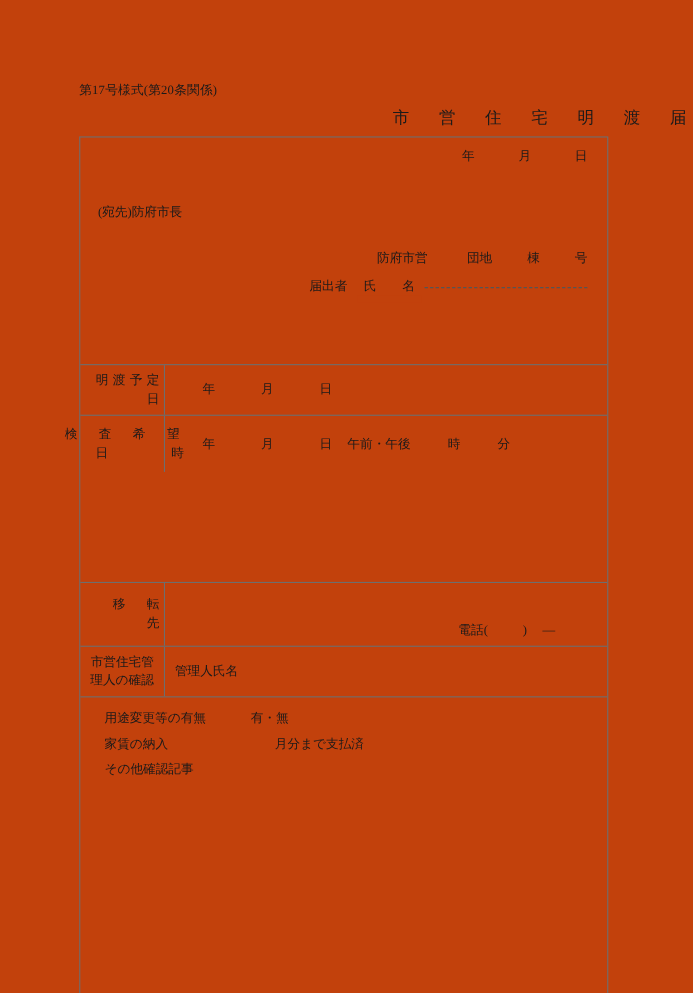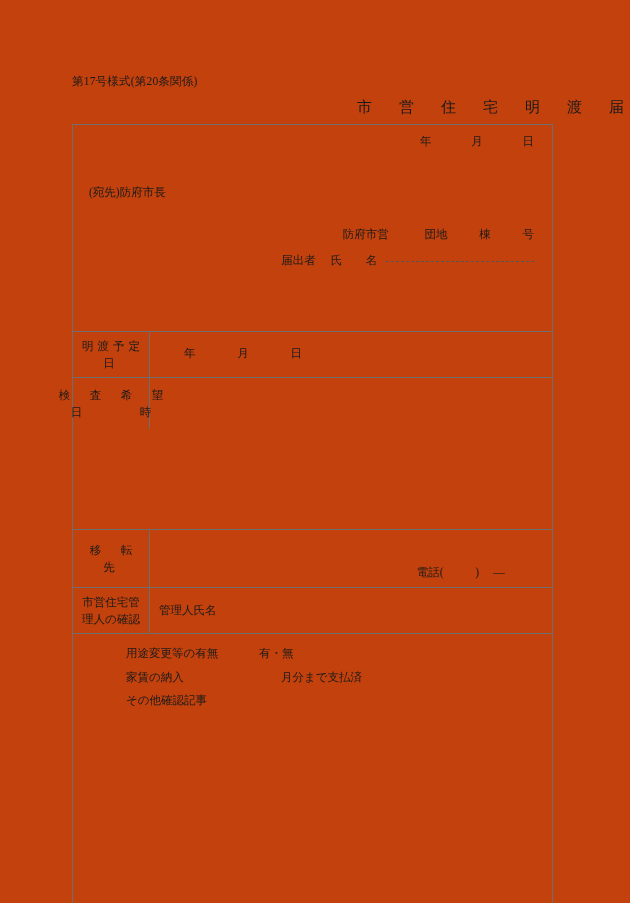--- a/index.html
+++ b/index.html
@@ -133,21 +133,21 @@
     left: 0; top: 0;
     width: 77px;
     height: 100%;
     border-right: 1.1px solid #6e6e6e;
     box-sizing: border-box;
     display: flex;
     align-items: center;
     justify-content: center;
     font-size: 11.5px;
     line-height: 1.45;
-    text-align: center;
+    text-align: right;
   }
   .row-label .lbl-spread {
     letter-spacing: 4px;
     text-indent: 4px;
   }
   .row-label .lbl-two {
     display: block;
     white-space: nowrap;
   }
   .row-body {
@@ -206,21 +206,20 @@
   .checklist {
     position: absolute;
     left: 22px;
     top: 12px;
     font-size: 11.5px;
   }
   .check-line {
     white-space: nowrap;
     margin-bottom: 8px;
     line-height: 1.35;
-    margin-left: 31px;
   }
   .check-line .ck-label {
     display: inline-block;
     width: 130px;
   }
   .check-line .ck-value.indent {
     display: inline-block;
     padding-left: 22px;
   }
 </style>
@@ -279,20 +278,35 @@
       </div>
     </div>
 
     <div class="row r2">
       <div class="row-label">
         <span>
           <span class="lbl-two lbl-spread">検　査　希　望</span>
           <span class="lbl-two">日　　　　　時</span>
         </span>
       </div>
+      <div class="row-body">
+        <div class="fields">
+          <span>年</span>
+          <span class="g"></span>
+          <span>月</span>
+          <span class="g"></span>
+          <span>日</span>
+          <span class="g-s"></span>
+          <span>午前・午後</span>
+          <span class="g-m"></span>
+          <span>時</span>
+          <span class="g-m"></span>
+          <span>分</span>
+        </div>
+      </div>
     </div>
 
 
     <div class="row r5">
       <div class="row-label">
         <span>
           <span class="lbl-two">市営住宅管</span>
           <span class="lbl-two">理人の確認</span>
         </span>
       </div>

